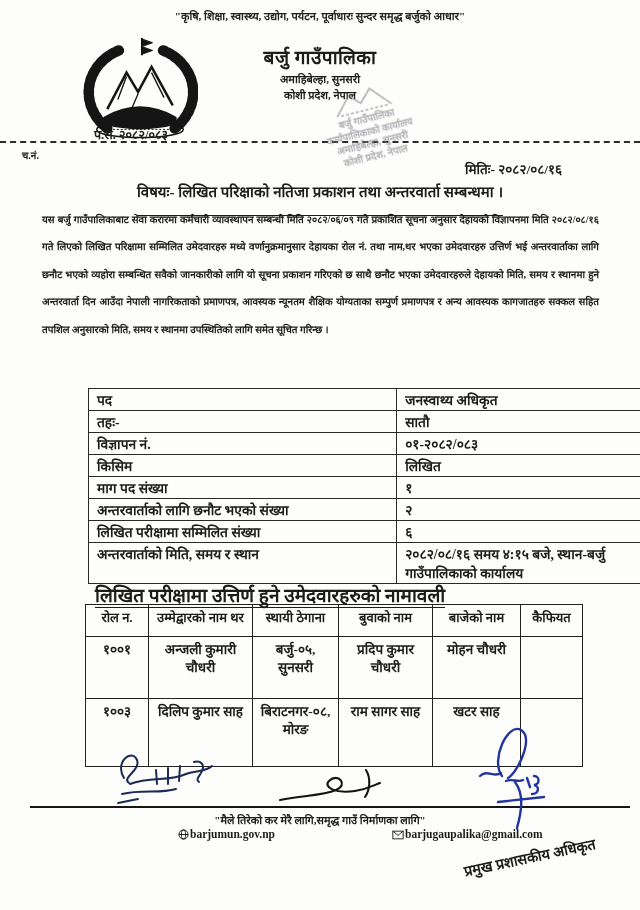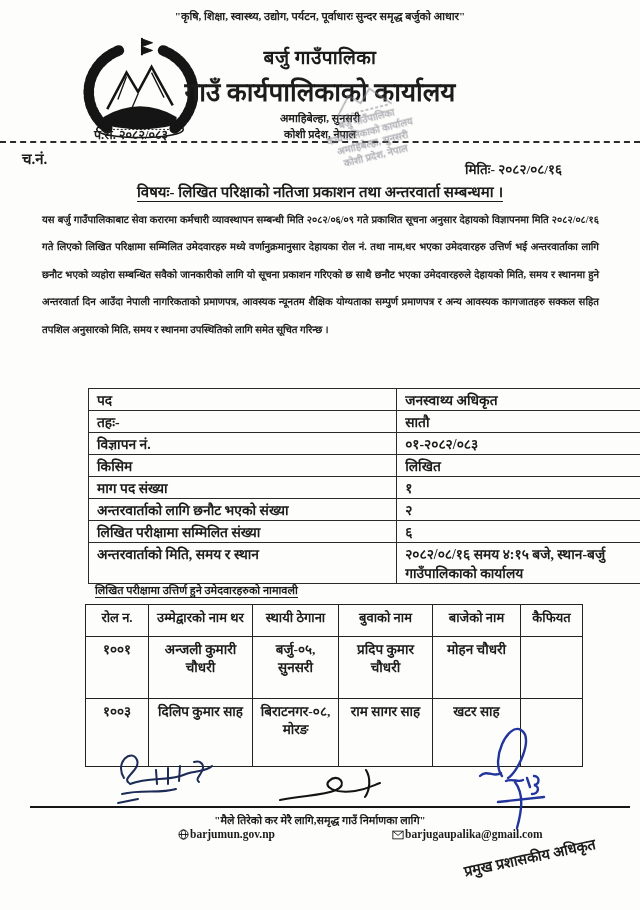--- a/index.html
+++ b/index.html
@@ -13,46 +13,46 @@
   .emblem { position:absolute; left:82px; top:36px; width:116px; height:104px; }
 
   
   .hdr { position:absolute; left:0; top:44px; width:100%; text-align:center; }
   .hdr .muni { font-size:19px; font-weight:bold; letter-spacing:.5px; }
   .hdr .office { font-size:26px; font-weight:bold; margin-top:3px; }
   .hdr .addr { font-size:11px; font-weight:bold; line-height:14px; margin-top:2px; }
 
   .ps-num { position:absolute; left:94px; top:126px; font-size:12.5px; font-weight:bold; }
   .dash-rule { position:absolute; left:0; top:141px; width:640px; border-top:2.5px dashed #2b2b2b; }
-  .ch-num { position:absolute; left:22px; top:148px; font-size:15px; font-weight:bold; }
+  .ch-num { position:absolute; left:22px; top:148px; font-size:10px; font-weight:bold; }
   .date-line { position:absolute; right:78px; top:160px; font-size:13.5px; font-weight:bold; }
 
   
   .stamp { position:absolute; left:288px; top:86px; width:160px; text-align:center;
     color:#80808c; opacity:.62; transform:rotate(-14deg); z-index:5; pointer-events:none;
     filter:blur(.2px); }
   .stamp .s-line { font-size:10px; font-weight:bold; line-height:12.5px; }
   .stamp svg { display:block; margin:0 auto 1px auto; }
 
   .subject { position:absolute; left:0; top:181px; width:100%; text-align:center;
     font-size:15px; font-weight:bold; }
-  .subject span { border-bottom:1.6px solid #1c1c1c; padding-bottom:1px; }
+  .subject span { border-bottom:1.6px solid #1c1c1c; padding-bottom:15px; }
 
   .body-par { position:absolute; left:42px; top:206px; width:557px;
     font-size:10px; line-height:27.4px; font-weight:600; text-align:justify; }
 
   
   table { border-collapse:collapse; }
   .info-table { position:absolute; left:88px; top:388px; width:560px;
     font-size:13.8px; font-weight:600; }
   .info-table td { border:1.3px solid #2a2a2a; padding:1px 8px; vertical-align:top; height:21px; }
   .info-table td.lbl { width:258px; }
   .info-table td.val { width:210px; }
 
-  .list-heading { position:absolute; left:95px; top:582px; font-size:11px; font-weight:bold; }
+  .list-heading { position:absolute; left:95px; top:582px; font-size:19px; font-weight:bold; }
   .list-heading span { border-bottom:1.6px solid #1c1c1c; padding-bottom:1px; }
 
   
   .cand-table { position:absolute; left:85px; top:604px; width:497px;
     font-size:13.5px; font-weight:600; table-layout:fixed; }
   .cand-table th, .cand-table td { border:1.4px solid #222; padding:3px 4px; text-align:center; }
   .cand-table th { font-size:13px; vertical-align:top; height:32px; }
   .cand-table td { vertical-align:top; }
   .cand-table tr.r1 td { height:62px; }
   .cand-table tr.r2 td { height:68px; }
@@ -100,21 +100,20 @@
         <path d="M22 84 Q60 62 98 84 L98 92 Q60 102 22 92 Z" fill="#151515" stroke="none"></path>
 
         <ellipse cx="60" cy="97" rx="45" ry="8.5" stroke-width="1.6"></ellipse>
         <path d="M24 97 h72" stroke-width="1" stroke-dasharray="2 2"></path>
       </g>
     </svg>
   </div>
 
   <div class="hdr">
     <div class="muni">बर्जु गाउँपालिका</div>
-    <div class="office">गाउँ कार्यपालिकाको कार्यालय</div>
     <div class="addr">अमाहिबेल्हा, सुनसरी</div>
     <div class="addr">कोशी प्रदेश, नेपाल</div>
   </div>
 
   <div class="stamp">
     <svg width="64" height="26" viewBox="0 0 64 26">
       <g stroke="#80808c" fill="none" stroke-width="1.6">
         <path d="M4 24 L20 6 L30 16 L42 4 L60 24"></path>
         <path d="M8 24 h50" stroke-dasharray="3 2"></path>
       </g>

